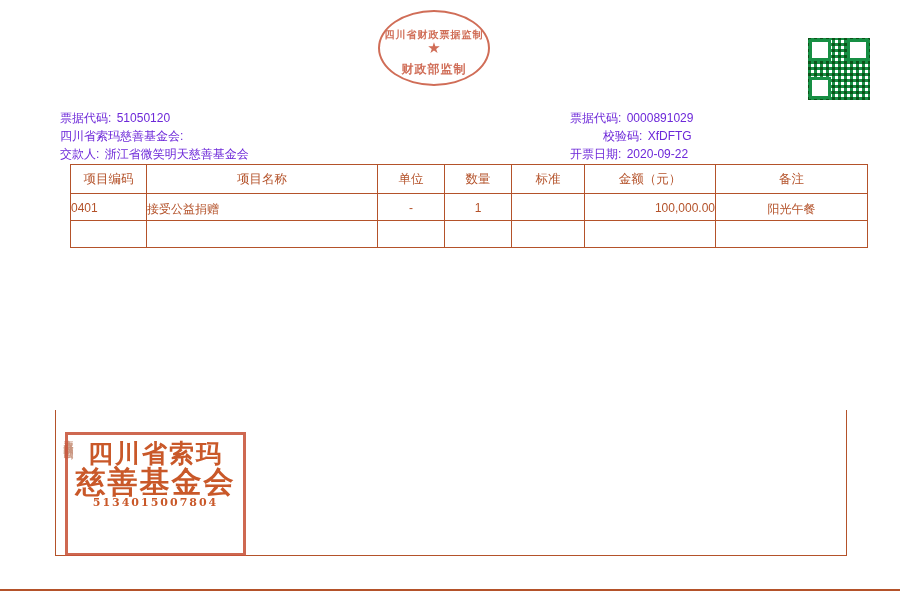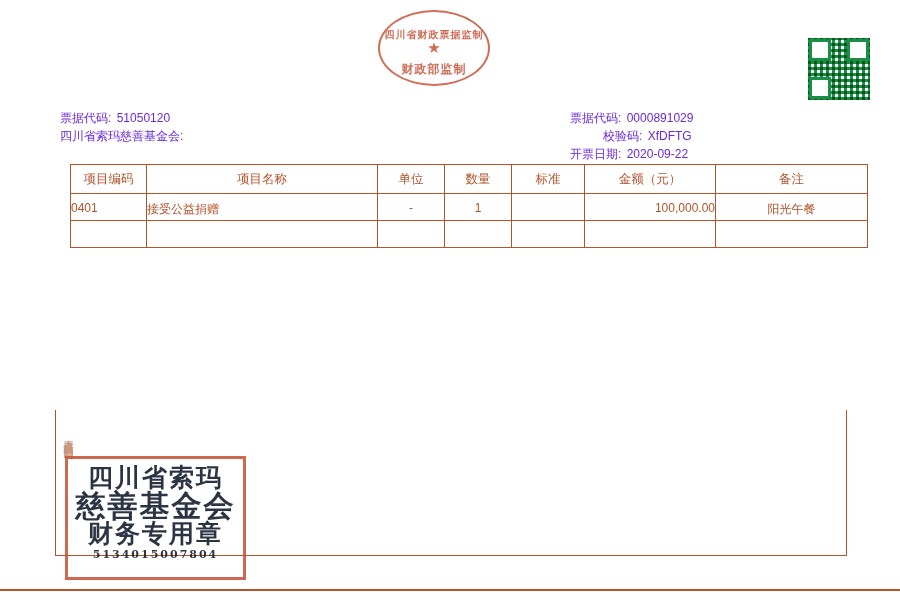--- a/index.html
+++ b/index.html
@@ -187,25 +187,25 @@
     height: 145px;
     border-left: 1px solid #b4522a;
     border-right: 1px solid #b4522a;
     border-bottom: 1px solid #b4522a;
   }
 
   
   .sq-seal {
     position: absolute;
     left: 65px;
-    top: 456px;
+    top: 432px;
     width: 175px;
     height: 118px;
     border: 3px solid #c8543a;
-    color: #0f172a;
+    color: #c2410c;
     opacity: .88;
     font-family: "DejaVu Serif", serif;
     font-weight: bold;
     text-align: center;
   }
   .sq-seal .l1 { font-size: 25px; letter-spacing: 2px; margin-top: 5px; line-height: 28px; }
   .sq-seal .l2 { font-size: 30px; letter-spacing: 2px; line-height: 28px; }
   .sq-seal .l3 { font-size: 25px; letter-spacing: 2px; line-height: 28px; }
   .sq-seal .l4 { font-size: 11px; letter-spacing: 2px; margin-top: 0; }
 
@@ -260,20 +260,24 @@
     <div class="qr-bl"></div>
   </div>
 
   <div class="meta meta-left-1">
     <span>票据代码:</span>
     <span class="val">51050120</span>
   </div>
   <div class="meta meta-left-2">
     <span>四川省索玛慈善基金会:</span>
     <span class="val"></span>
+  </div>
+  <div class="meta meta-left-3">
+    <span>交款人:</span>
+    <span class="val">浙江省微笑明天慈善基金会</span>
   </div>
 
   <div class="meta meta-right-1">
     <span>票据代码:</span>
     <span class="val">0000891029</span>
   </div>
   <div class="meta meta-right-2">
     <span>校验码:</span>
     <span class="val">XfDFTG</span>
   </div>
@@ -316,20 +320,19 @@
     </tbody>
   </table>
 
   <div class="bottom-box"></div>
 
   <div class="vert-note">本票据经财政部门监制</div>
 
   <div class="sq-seal">
     <div class="l1">四川省索玛</div>
     <div class="l2">慈善基金会</div>
-    <div class="l3">财务专用章</div>
     <div class="l4">5134015007804</div>
   </div>
 
 
   <div class="bottom-rule"></div>
 
 </div>
 
 </body></html>

